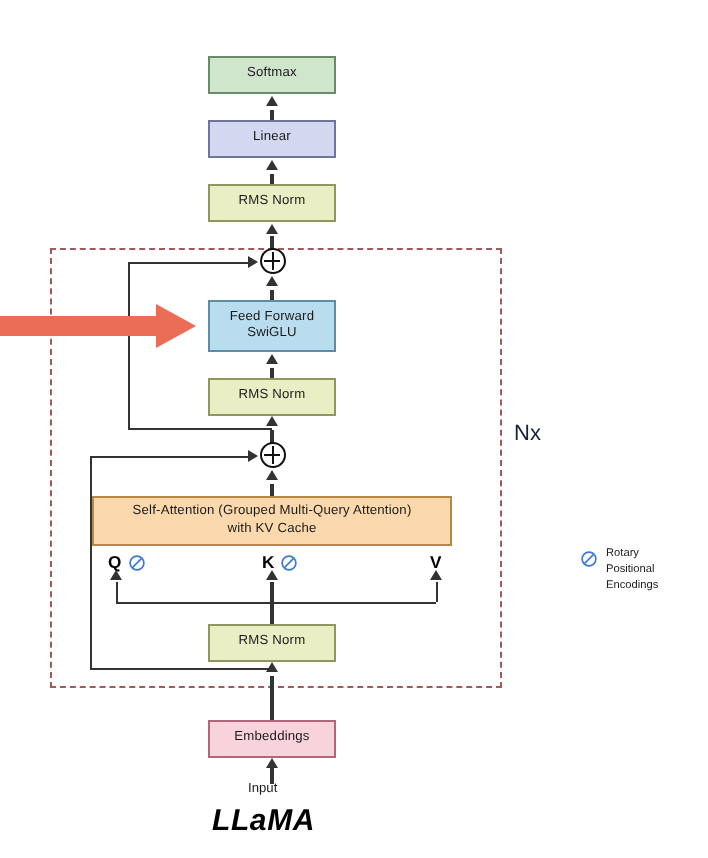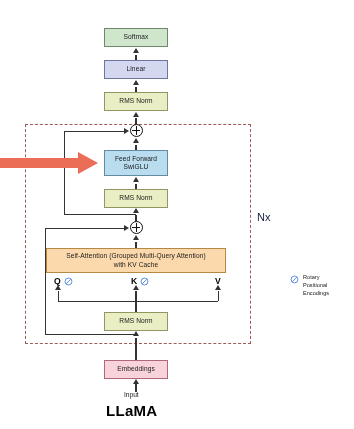--- a/index.html
+++ b/index.html
@@ -237,15 +237,15 @@
   </div>
   <div class="legend-text" style="left:303px;top:274px;">Rotary
 Positional Encodings</div>
 
   <div class="redarrow">
     <svg width="100" height="26" viewBox="0 0 100 26">
       <path d="M0 8 L78 8 L78 2 L98 13 L78 24 L78 18 L0 18 Z" fill="#eb6d55"></path>
     </svg>
   </div>
 
-  <div class="title" style="left:106px;top:402px;">LLaMA</div>
+  <div class="title" style="left:106px;top:402px;font-style:italic;">LLaMA</div>
 
 </div>
 
 </body></html>

